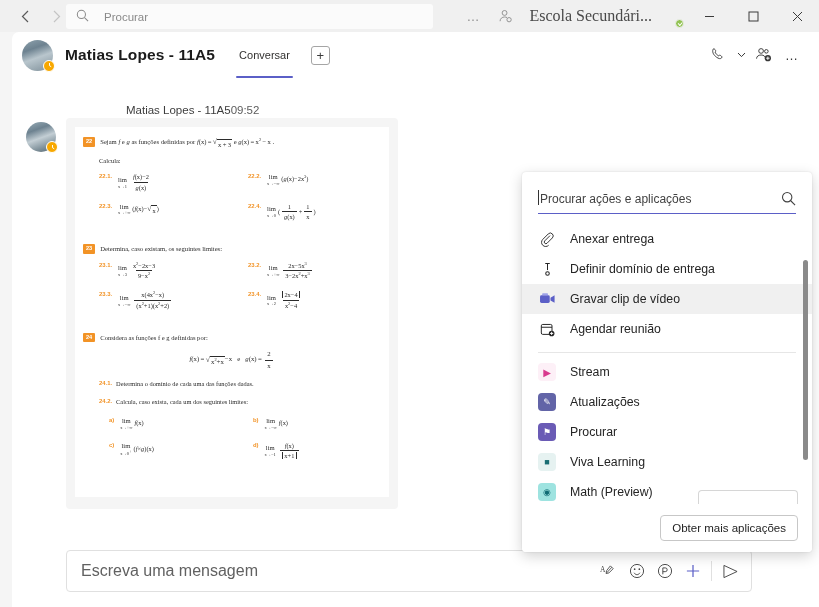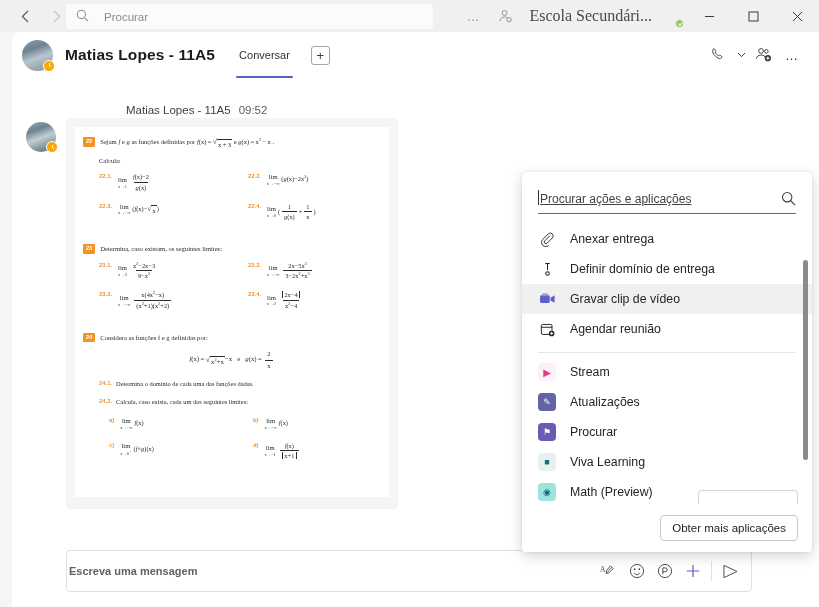--- a/index.html
+++ b/index.html
@@ -93,21 +93,21 @@
     position: absolute; top: 78px; left: 12px; width: 807px; height: 466px;
     background: #ffffff; overflow: hidden;
   }
   .day-divider {
     position: absolute; top: 8px; left: 0; width: 795px; text-align: center;
     font-size: 11px; color: #616161;
   }
   .msg-meta {
     position: absolute; top: 26px; left: 114px; font-size: 11.5px; color: #3d3d3d;
   }
-  .msg-meta .time { color: #5c5c5c; margin-left: 8px; }
+  .msg-meta .time { color: #5c5c5c; }
   .msg-row { position: absolute; top: 40px; left: 14px; display: flex; }
   .msg-avatar-wrap { position: relative; width: 30px; height: 30px; margin-top: 4px; }
   .msg-avatar {
     width: 30px; height: 30px; border-radius: 50%;
     background: linear-gradient(160deg,#9aaeb8 0%, #6d8290 28%, #c3ced4 52%, #7b8d97 80%, #55656e 100%);
   }
   .msg-bubble {
     margin-left: 10px; width: 332px; background: #f5f5f5; border-radius: 4px;
     padding: 9px 9px 12px 9px;
   }
@@ -144,41 +144,41 @@
   .abs { border-left: .6px solid #2b2b2b; border-right: .6px solid #2b2b2b; padding: 0 1.5px; }
 
   
   .compose-area {
     position: absolute; top: 544px; left: 12px; width: 807px; height: 63px; background: #ffffff;
   }
   .compose-box {
     position: absolute; top: 6px; left: 54px; width: 686px; height: 42px;
     border: 1px solid #e0e0e0; border-radius: 4px; display: flex; align-items: center;
   }
-  .compose-ph { font-size: 11px; color: #616161; margin-left: 2px; font-weight: bold; }
+  .compose-ph { font-size: 16px; color: #616161; margin-left: 14px; }
   .compose-icons { margin-left: auto; display: flex; align-items: center; padding-right: 8px; gap: 3px; }
   .ci { width: 25px; height: 26px; display: flex; align-items: center; justify-content: center; color: #444; }
   .ci.accent { color: #5b5fc7; font-size: 17px; }
   .ci-sep { width: 1px; height: 20px; background: #e0e0e0; margin: 0 3px; }
 
   
   .panel {
     position: absolute; left: 522px; top: 172px; width: 290px; height: 380px;
     background: #ffffff; border-radius: 4px;
     box-shadow: 0 0 2px rgba(0,0,0,.12), 0 4px 14px rgba(0,0,0,.18);
     overflow: hidden;
   }
   .panel-search {
     position: relative; margin: 12px 16px 0 16px; height: 30px;
     border-bottom: 1.6px solid #5b5fc7; display: flex; align-items: center;
   }
   .panel-search .caret {
     position: absolute; left: 0; top: 6px; width: 1px; height: 15px; background: #333;
   }
-  .panel-search-ph { font-size: 12px; color: #424242; margin-left: 2px; text-decoration: underline; }
+  .panel-search-ph { font-size: 12px; color: #424242; margin-left: 2px; }
   .panel-search-icon { margin-left: auto; color: #424242; display: flex; }
   .panel-scroll { position: relative; height: 312px; overflow: hidden; }
   .p-item {
     display: flex; align-items: center; height: 30px; padding-left: 16px; gap: 14px;
     font-size: 12.3px; color: #252525;
   }
   .p-item.hovered { background: #f0f0f0; }
   .p-icon { width: 18px; display: flex; align-items: center; justify-content: center; color: #242424; }
   .p-icon.purple { color: #5b5fc7; }
   .actions-list { padding-top: 10px; }

